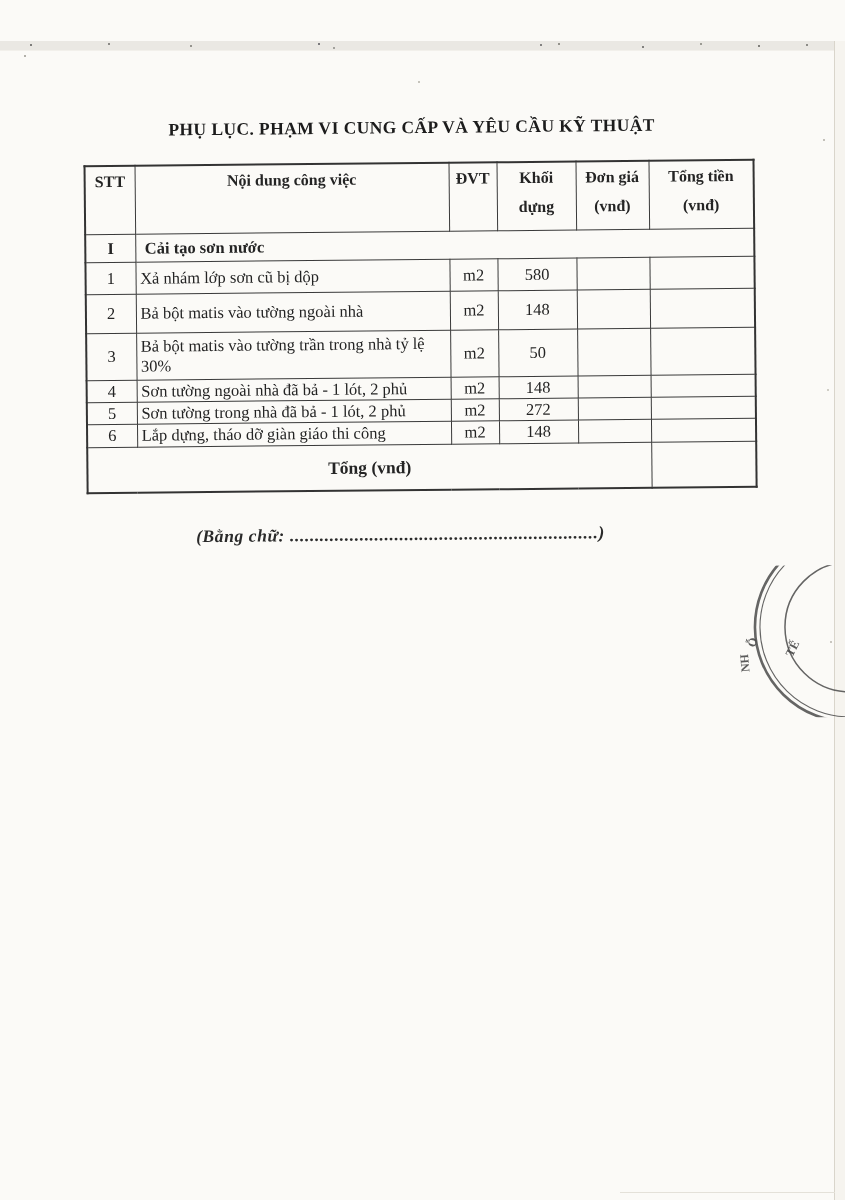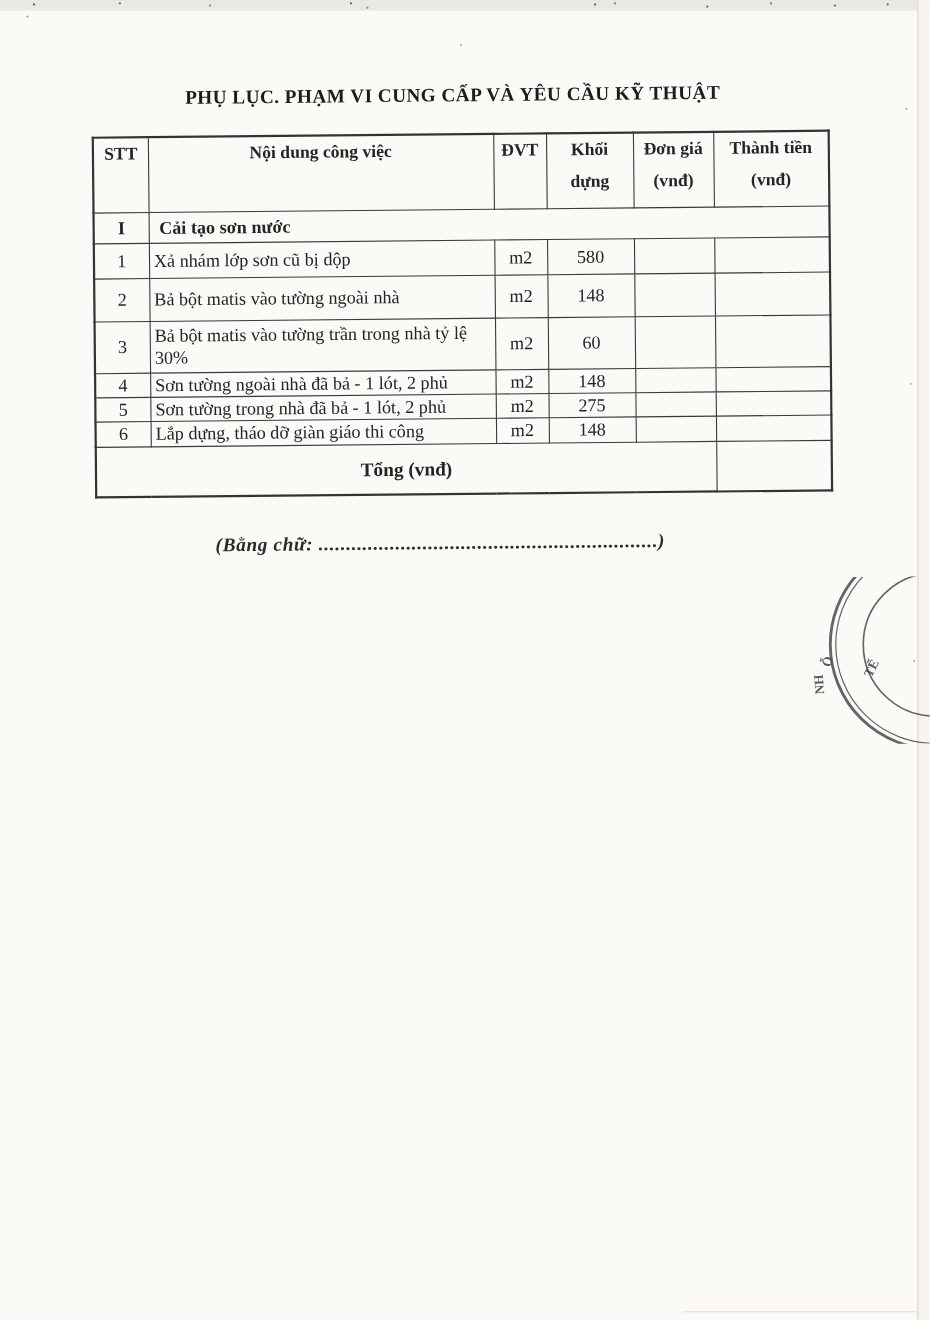--- a/index.html
+++ b/index.html
@@ -2,21 +2,21 @@
 <html><head>
 <meta charset="utf-8">
 <style>
   html,body{margin:0;padding:0;}
   body{
     width:845px;height:1200px;position:relative;overflow:hidden;
     background:#fbfaf7;
     font-family:"Liberation Serif","DejaVu Serif",serif;
     color:#222;
   }
-  .page{position:absolute;inset:0;overflow:hidden;}
+  .page{position:absolute;inset:0;overflow:hidden;margin-top:41px;}
   
   .top-strip{position:absolute;left:0;top:0;width:845px;height:9px;background:#eae8e3;border-bottom:1px solid #f2f0eb;}
   .right-band{position:absolute;top:0;right:0;width:10px;height:1200px;background:#f6f4ef;border-left:1px solid #d9d5cb;}
   .bottom-line{position:absolute;right:10px;bottom:7px;width:215px;height:1px;background:#e4e1d9;}
   .speck{position:absolute;left:30px;top:3px;width:2px;height:2px;background:#5a5a58;border-radius:1px;
     box-shadow:78px -1px 0 #6a6a66, 160px 1px 0 #787872, 288px -1px 0 #55555a,
                303px 3px 0 #8a8a84, 510px 0 0 #606060, 528px -1px 0 #76766e,
                612px 2px 0 #5e5e5c, 670px -1px 0 #82827a, 728px 1px 0 #5c5c58,
                776px 0 0 #6e6e68, -6px 11px 0 #9a978f, 388px 37px 0 #b5b2a9,
                793px 95px 0 #b0ada5, 797px 345px 0 #c2bfb6, 800px 597px 0 #b8b5ac;}
@@ -72,21 +72,21 @@
           <col style="width:73px">
           <col style="width:105px">
       </colgroup>
       <thead>
         <tr>
           <th>STT</th>
           <th>Nội dung công việc</th>
           <th>ĐVT</th>
           <th>Khối dựng</th>
           <th>Đơn giá (vnđ)</th>
-          <th>Thành tiền (vnđ)</th>
+          <th>Tổng tiền (vnđ)</th>
         </tr>
       </thead>
       <tbody>
         <tr class="section">
           <td class="num">I</td>
           <td class="label" colspan="5">Cải tạo sơn nước</td>
         </tr>
         <tr class="r1">
           <td class="num">1</td>
           <td class="desc">Xả nhám lớp sơn cũ bị dộp</td>
@@ -100,37 +100,37 @@
           <td class="desc">Bả bột matis vào tường ngoài nhà</td>
           <td class="unit">m2</td>
           <td class="qty">148</td>
           <td class="price"></td>
           <td class="tot"></td>
         </tr>
         <tr class="r3">
           <td class="num">3</td>
           <td class="desc">Bả bột matis vào tường trần trong nhà tỷ lệ 30%</td>
           <td class="unit">m2</td>
-          <td class="qty">60</td>
+          <td class="qty">50</td>
           <td class="price"></td>
           <td class="tot"></td>
         </tr>
         <tr class="r4">
           <td class="num">4</td>
           <td class="desc">Sơn tường ngoài nhà đã bả - 1 lót, 2 phủ</td>
           <td class="unit">m2</td>
           <td class="qty">148</td>
           <td class="price"></td>
           <td class="tot"></td>
         </tr>
         <tr class="r5">
           <td class="num">5</td>
           <td class="desc">Sơn tường trong nhà đã bả - 1 lót, 2 phủ</td>
           <td class="unit">m2</td>
-          <td class="qty">275</td>
+          <td class="qty">272</td>
           <td class="price"></td>
           <td class="tot"></td>
         </tr>
         <tr class="r6">
           <td class="num">6</td>
           <td class="desc">Lắp dựng, tháo dỡ giàn giáo thi công</td>
           <td class="unit">m2</td>
           <td class="qty">148</td>
           <td class="price"></td>
           <td class="tot"></td>

